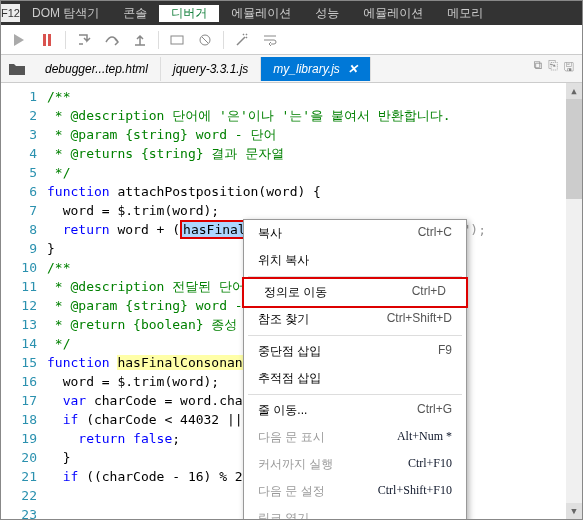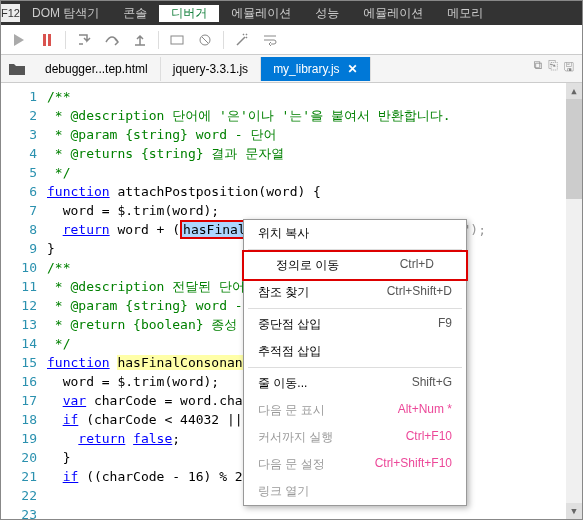--- a/index.html
+++ b/index.html
@@ -12,42 +12,42 @@
 
 .toolbar { display: flex; align-items: center; height: 30px; border-bottom: 1px solid #ccc; padding: 0 6px; gap: 4px; }
 .tool-btn { width: 24px; height: 24px; display: flex; align-items: center; justify-content: center; cursor: pointer; }
 .tool-sep { width: 1px; height: 18px; background: #ddd; margin: 0 2px; }
 .icon-play { border-left: 10px solid #aaa; border-top: 6px solid transparent; border-bottom: 6px solid transparent; }
 .icon-pause { display: flex; gap: 2px; }
 .icon-pause span { width: 3px; height: 12px; background: #d9534f; }
 
 .file-tabs { display: flex; align-items: center; height: 28px; border-bottom: 1px solid #ccc; background: #f5f5f5; }
 .folder-icon { width: 20px; height: 20px; margin: 0 6px; }
-.file-tab { padding: 5px 12px; border-right: 1px solid #ddd; cursor: pointer; font-size: 12px; display: flex; align-items: center; gap: 8px; }
+.file-tab { padding: 5px 12px; border-right: 1px solid #ddd; cursor: pointer; font-size: 12px; display: flex; align-items: center; gap: 8px; font-style: italic; }
 .file-tab.active { background: #0078d7; color: #fff; }
 .close-x { font-weight: bold; cursor: pointer; }
 .right-icons { margin-left: auto; display: flex; gap: 6px; padding-right: 8px; color: #888; }
 
 .editor { position: relative; display: flex; height: calc(100% - 82px); font-family: Consolas, monospace; font-size: 13px; overflow: hidden; }
 .gutter { width: 46px; text-align: right; color: #2b91af; padding: 4px 10px 4px 0; user-select: none; line-height: 19px; }
 .code { flex: 1; padding: 4px 0; line-height: 19px; white-space: pre; }
 .c-comment { color: #008000; }
-.c-keyword { color: #0000ff; text-decoration: underline; }
+.c-keyword { color: #0000ff; }
 .highlight-box { border: 2px solid #d00; padding: 0 1px; }
 .hl-yellow { background: #ffffa8; }
 .hl-sel { background: #add6ff; }
 .code-dim { color: #999; }
 
 .context-menu { position: absolute; left: 242px; top: 218px; width: 224px; background: #fff; border: 1px solid #999; box-shadow: 2px 2px 6px rgba(0,0,0,0.3); z-index: 100; font-size: 12px; }
 .menu-item { display: flex; justify-content: space-between; padding: 5px 14px; cursor: pointer; }
 .menu-item.disabled { color: #999; cursor: default; }
 .menu-sep { height: 1px; background: #ddd; margin: 2px 4px; }
 .menu-shortcut { color: #555; }
-.menu-item.disabled .menu-shortcut { color: #ec4899; }
-.menu-highlight { border: 2px solid #d00; margin: -2px; padding: 5px 32px; display: flex; justify-content: space-between; }
+.menu-item.disabled .menu-shortcut { color: #0f172a; font-family: Liberation Serif, serif; }
+.menu-highlight { border: 2px solid #d00; margin: -2px; padding: 5px 20px; display: flex; justify-content: space-between; }
 
 .scrollbar { position: absolute; right: 0; top: 0; width: 16px; height: 100%; background: #f0f0f0; }
 .scroll-thumb { position: absolute; top: 0; width: 100%; height: 100px; background: #ccc; }
 .scroll-btn { position: absolute; width: 16px; height: 16px; background: #e0e0e0; display: flex; align-items: center; justify-content: center; font-size: 9px; color: #666; }
 </style>
 </head>
 <body>
 
 <div class="top-tabs">
   <span class="f12-box">F12</span>
@@ -161,20 +161,24 @@
   <div class="code" id="code"><div><span class="c-comment">/**</span></div><div><span class="c-comment"> * @description 단어에 '은'이나 '는'을 붙여서 반환합니다.</span></div><div><span class="c-comment"> * @param {string} word - 단어</span></div><div><span class="c-comment"> * @returns {string} 결과 문자열</span></div><div><span class="c-comment"> */</span></div><div><span class="c-keyword">function</span> attachPostposition(word) {</div><div>  word = $.trim(word);</div><div>  <span class="c-keyword">return</span> word + (<span class="highlight-box hl-sel">hasFinalConsonant</span><span class="code-dim">(word) ? "은" : "는");</span></div><div>}</div><div></div><div><span class="c-comment">/**</span></div><div><span class="c-comment"> * @description 전달된 단어에</span></div><div><span class="c-comment"> * @param {string} word - 단</span></div><div><span class="c-comment"> * @return {boolean} 종성 존</span></div><div><span class="c-comment"> */</span></div><div><span class="c-keyword">function</span> <span class="hl-yellow">hasFinalConsonant</span>(</div><div>  word = $.trim(word);</div><div></div><div>  <span class="c-keyword">var</span> charCode = word.charC</div><div></div><div>  <span class="c-keyword">if</span> (charCode &lt; 44032 || c</div><div>    <span class="c-keyword">return</span> <span class="c-keyword">false</span>;</div><div>  }</div><div></div><div>  <span class="c-keyword">if</span> ((charCode - 16) % 28 == 0) {</div></div>
   <div class="scrollbar">
     <div class="scroll-btn" style="top:0">▲</div>
     <div class="scroll-thumb" style="top:16px"></div>
     <div class="scroll-btn" style="bottom:0">▼</div>
   </div>
 </div>
 
 <div class="context-menu" id="ctx">
     <div class="menu-item">
+      <span>복사</span>
+      <span class="menu-shortcut">Ctrl+C</span>
+    </div>
+    <div class="menu-item">
       <span>위치 복사</span>
       <span class="menu-shortcut"></span>
     </div>
     <div class="menu-sep"></div>
     <div class="menu-highlight">
       <span>정의로 이동</span>
       <span class="menu-shortcut">Ctrl+D</span>
     </div>
     <div class="menu-item">
       <span>참조 찾기</span>
@@ -185,21 +189,21 @@
       <span>중단점 삽입</span>
       <span class="menu-shortcut">F9</span>
     </div>
     <div class="menu-item">
       <span>추적점 삽입</span>
       <span class="menu-shortcut"></span>
     </div>
     <div class="menu-sep"></div>
     <div class="menu-item">
       <span>줄 이동...</span>
-      <span class="menu-shortcut">Shift+G</span>
+      <span class="menu-shortcut">Ctrl+G</span>
     </div>
     <div class="menu-item disabled">
       <span>다음 문 표시</span>
       <span class="menu-shortcut">Alt+Num *</span>
     </div>
     <div class="menu-item disabled">
       <span>커서까지 실행</span>
       <span class="menu-shortcut">Ctrl+F10</span>
     </div>
     <div class="menu-item disabled">

